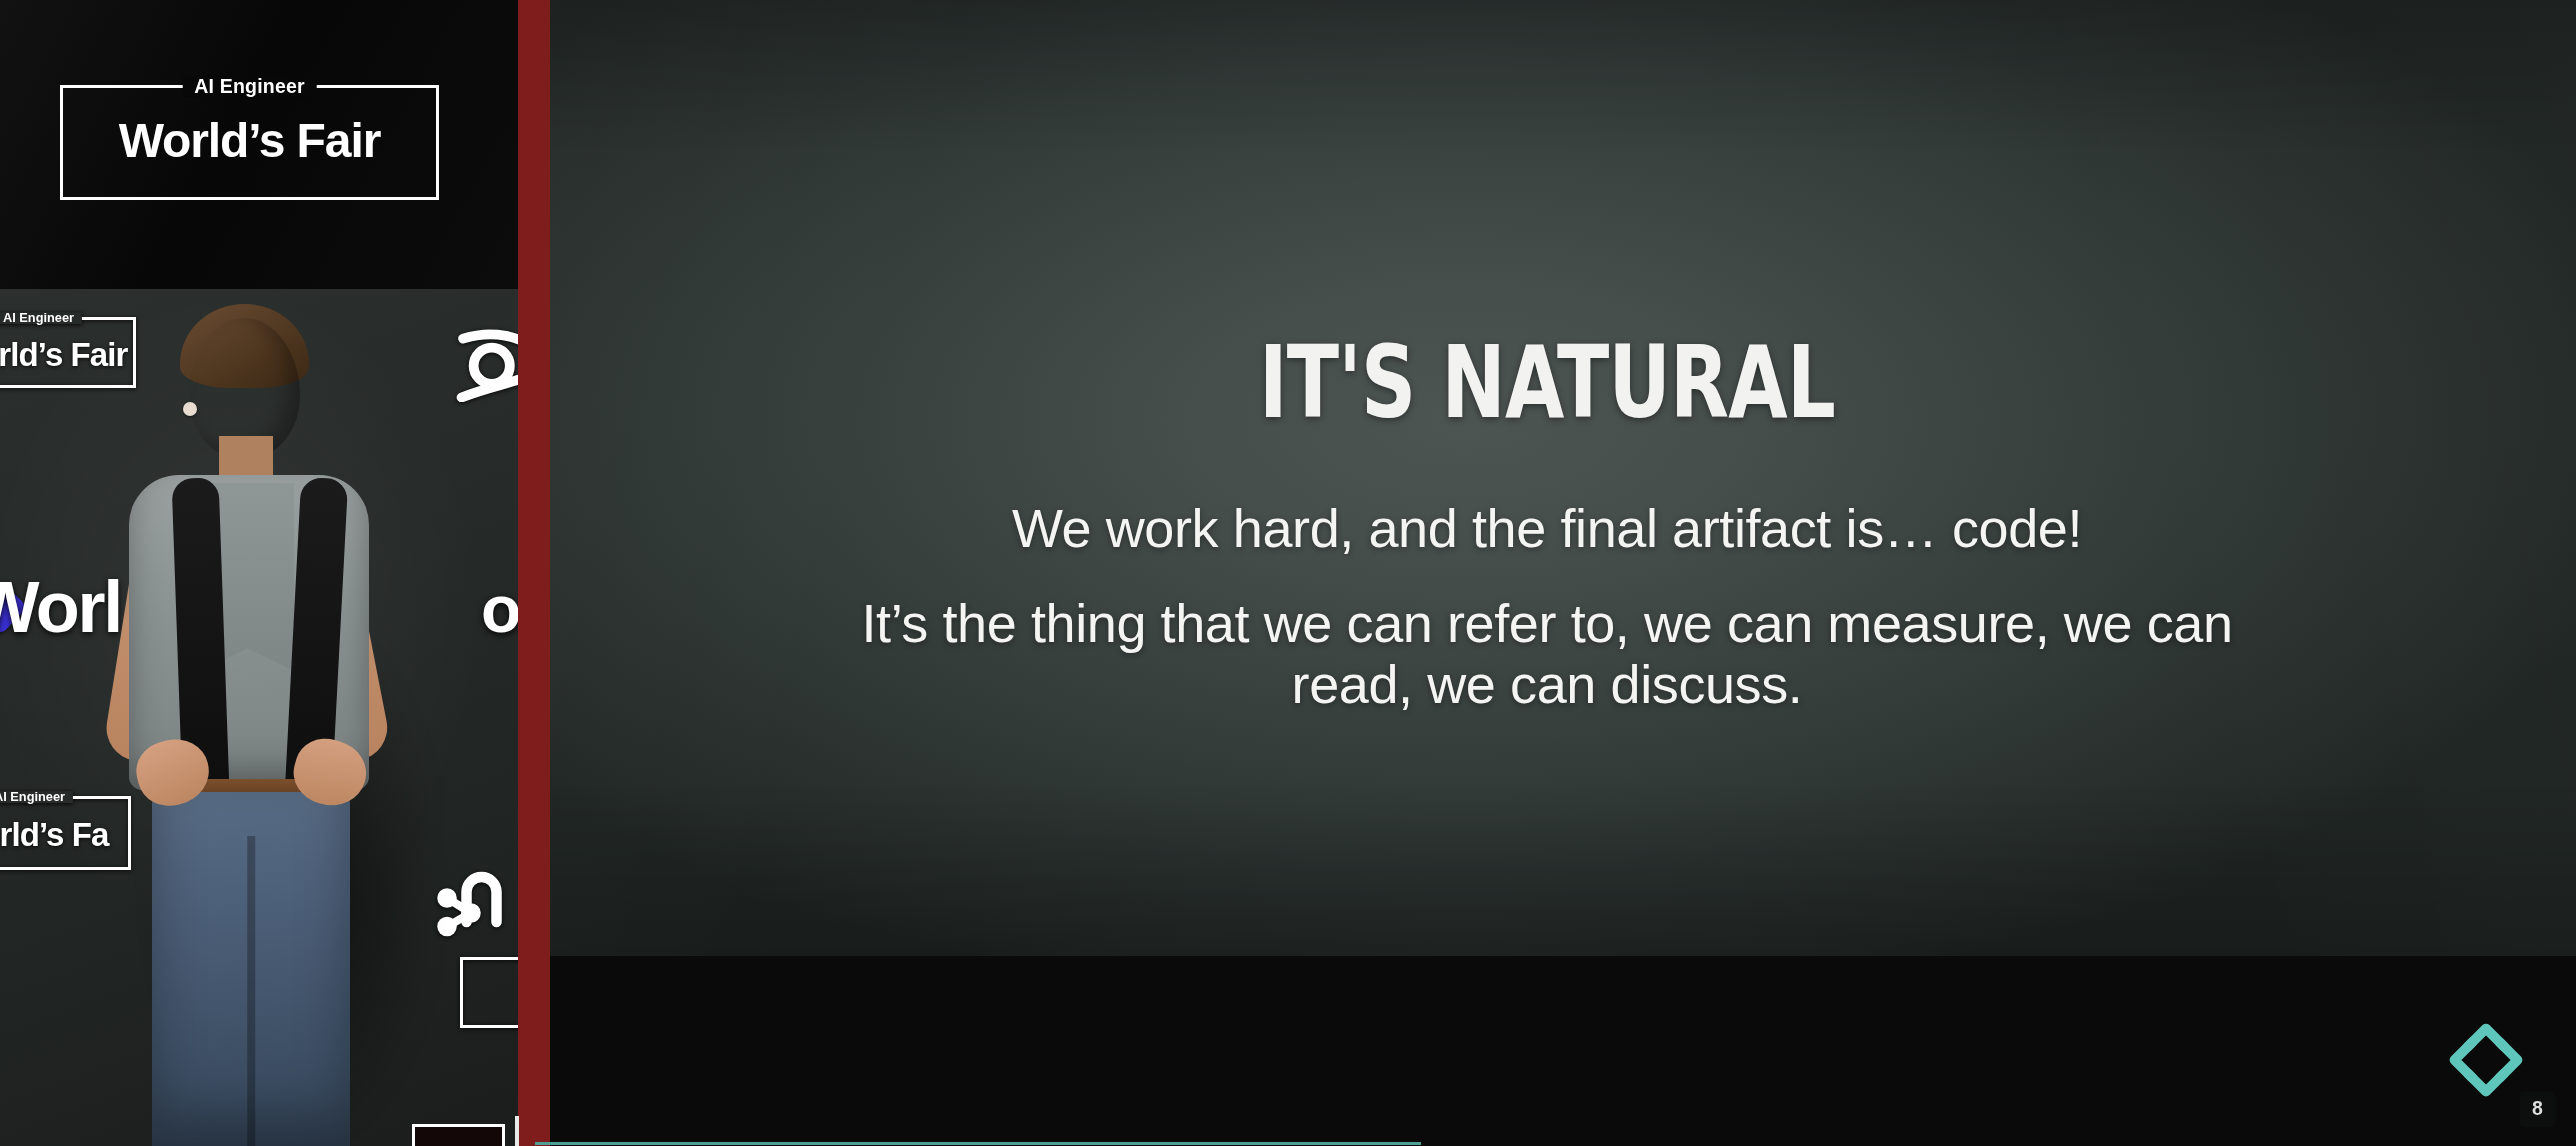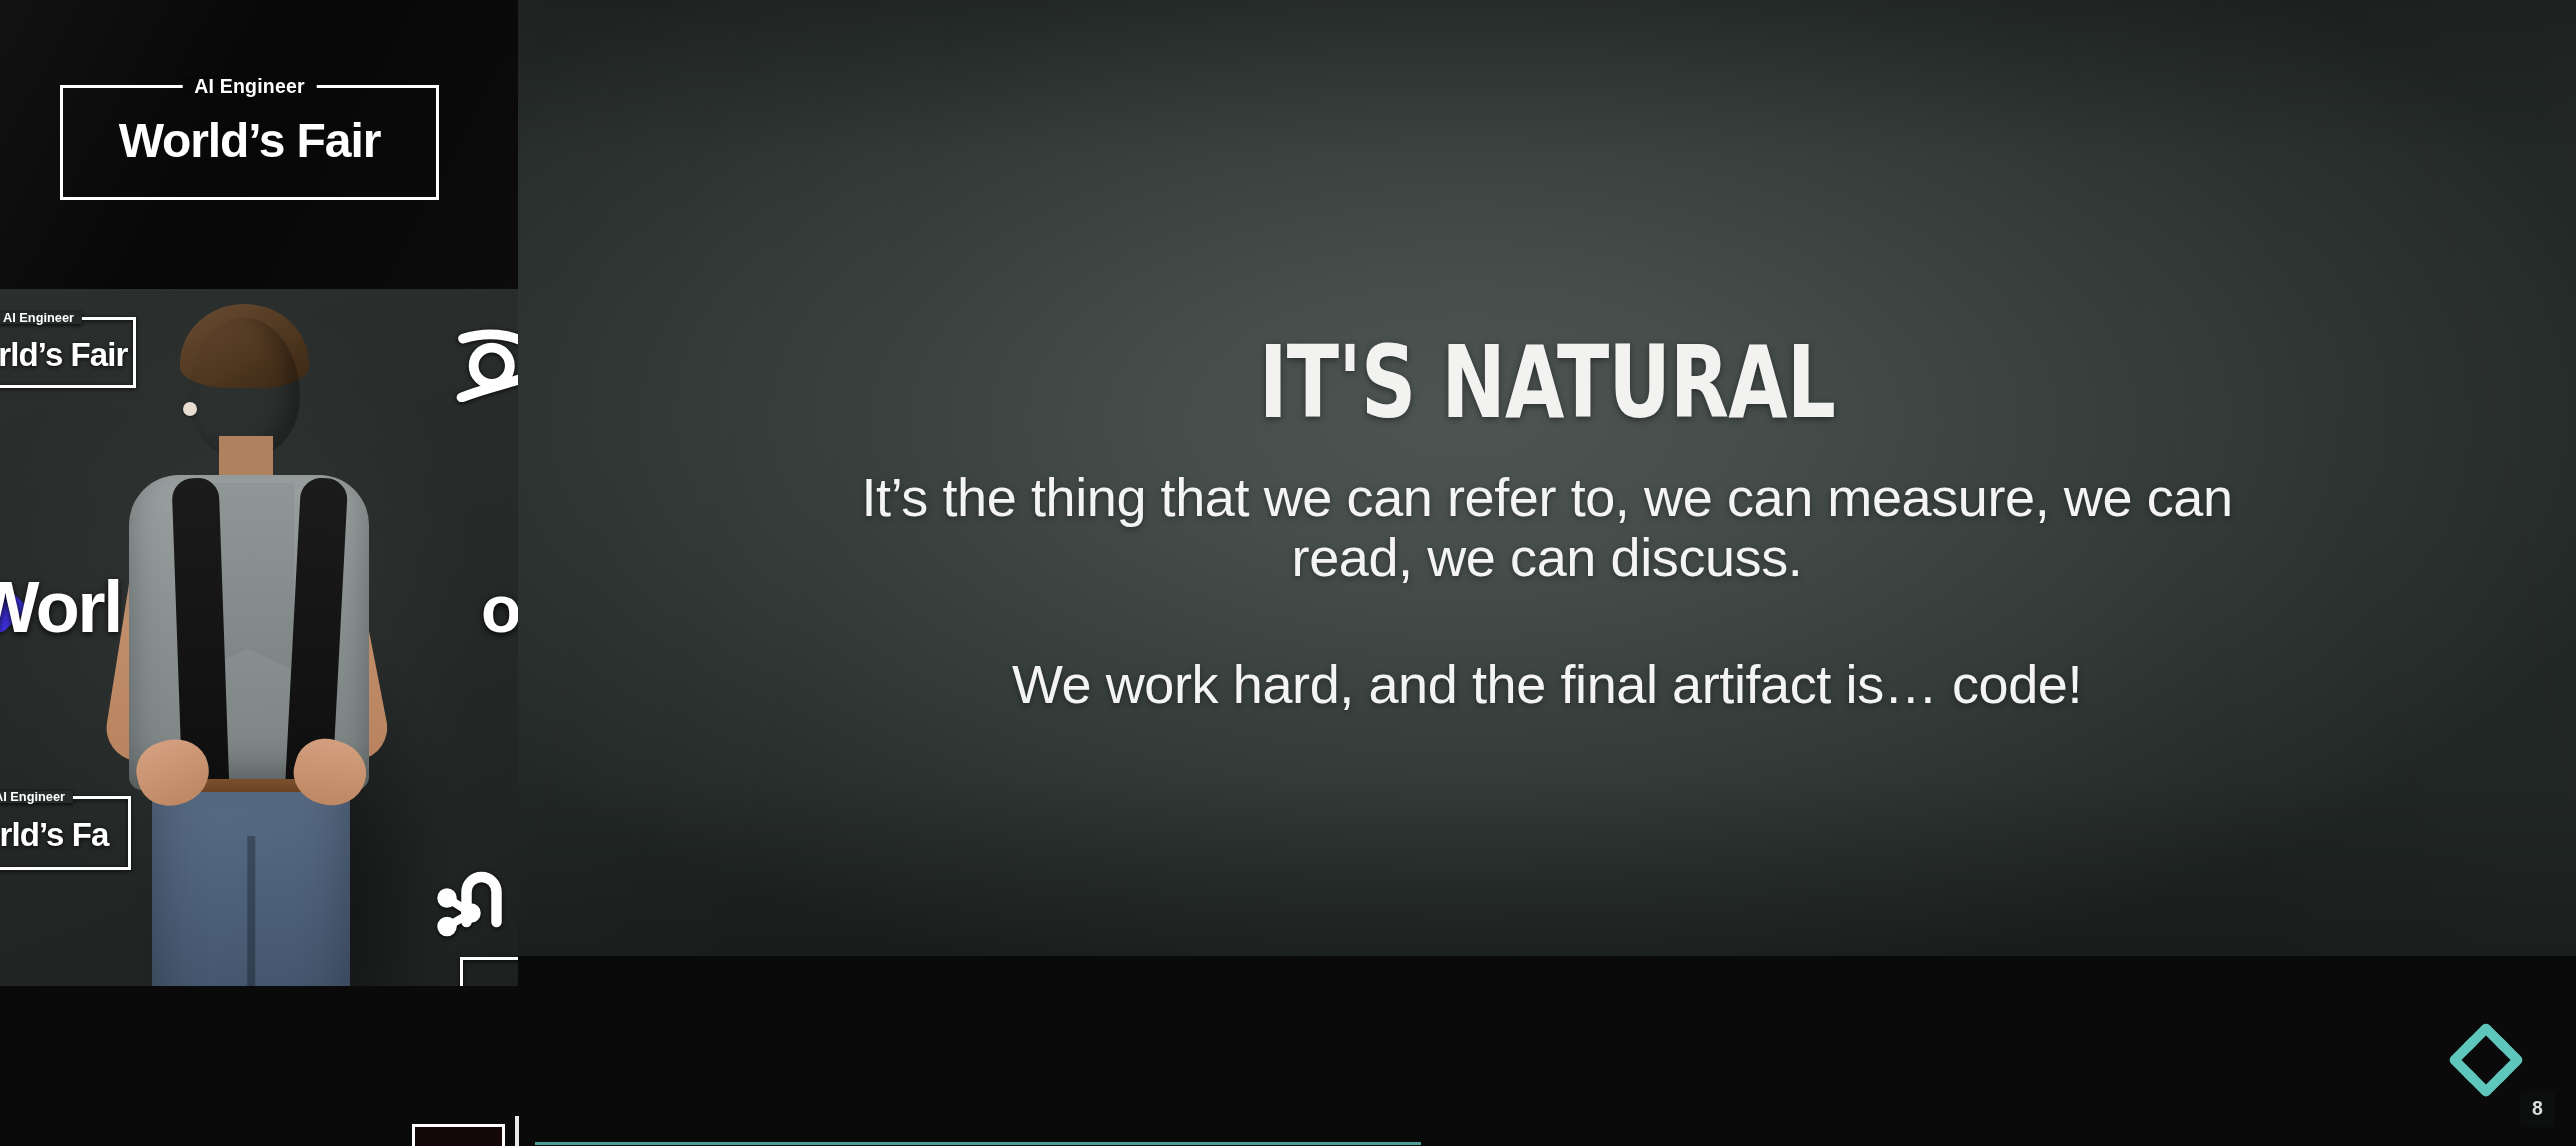--- a/index.html
+++ b/index.html
@@ -83,23 +83,24 @@
   }
   #para-1 { padding-top: 66px; }
   #para-2 { padding-top: 35px; max-width: 1487px; }
 
   
   #video-panel {
     position: absolute;
     left: 0;
     top: 0;
     width: 518px;
-    height: 986px;
+    height: 1146px;
     background: #7f1d1d;
     overflow: hidden;
+    padding-left: 32px;
   }
 
   
   #logo-band {
     position: absolute;
     left: 0; top: 0;
     width: 518px;
     height: 289px;
     background:
       linear-gradient(118deg, #121212 0%, #070707 45%, #0c0c0c 100%);
@@ -441,22 +442,22 @@
   }
 </style>
 </head>
 <body>
 
 <div id="stage">
 
   <div id="slide">
     <div id="slide-content">
       <h1 id="slide-title">IT'S NATURAL</h1>
+      <p class="slide-para" id="para-1">We work hard, and the final artifact is… code!</p>
       <p class="slide-para" id="para-2">It’s the thing that we can refer to, we can measure, we can read, we can discuss.</p>
-      <p class="slide-para" id="para-1">We work hard, and the final artifact is… code!</p>
     </div>
   </div>
 
   <div id="video-panel">
 
     <div id="logo-band">
       <div class="wf-logo" id="main-logo">
         <span class="wf-kicker">AI Engineer</span>
         <span class="wf-main">World’s Fair</span>
       </div>

